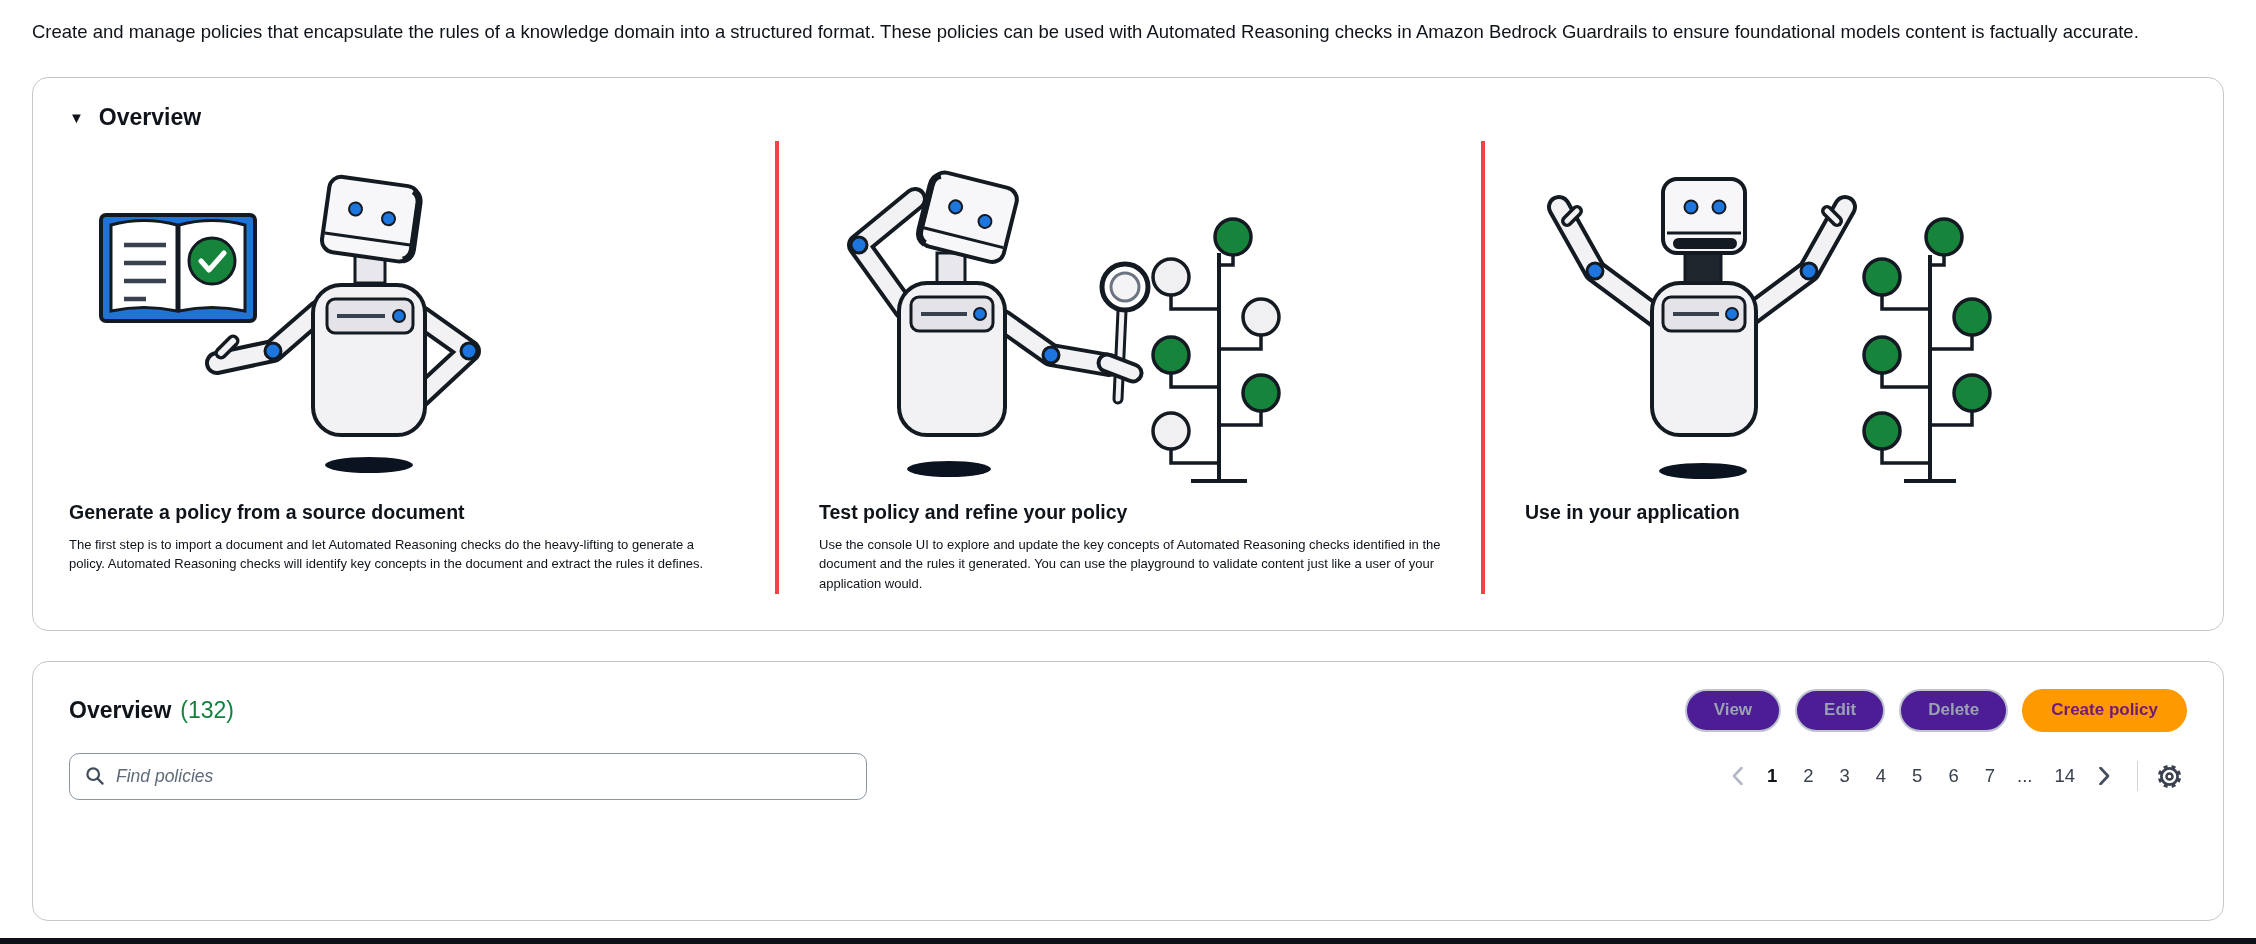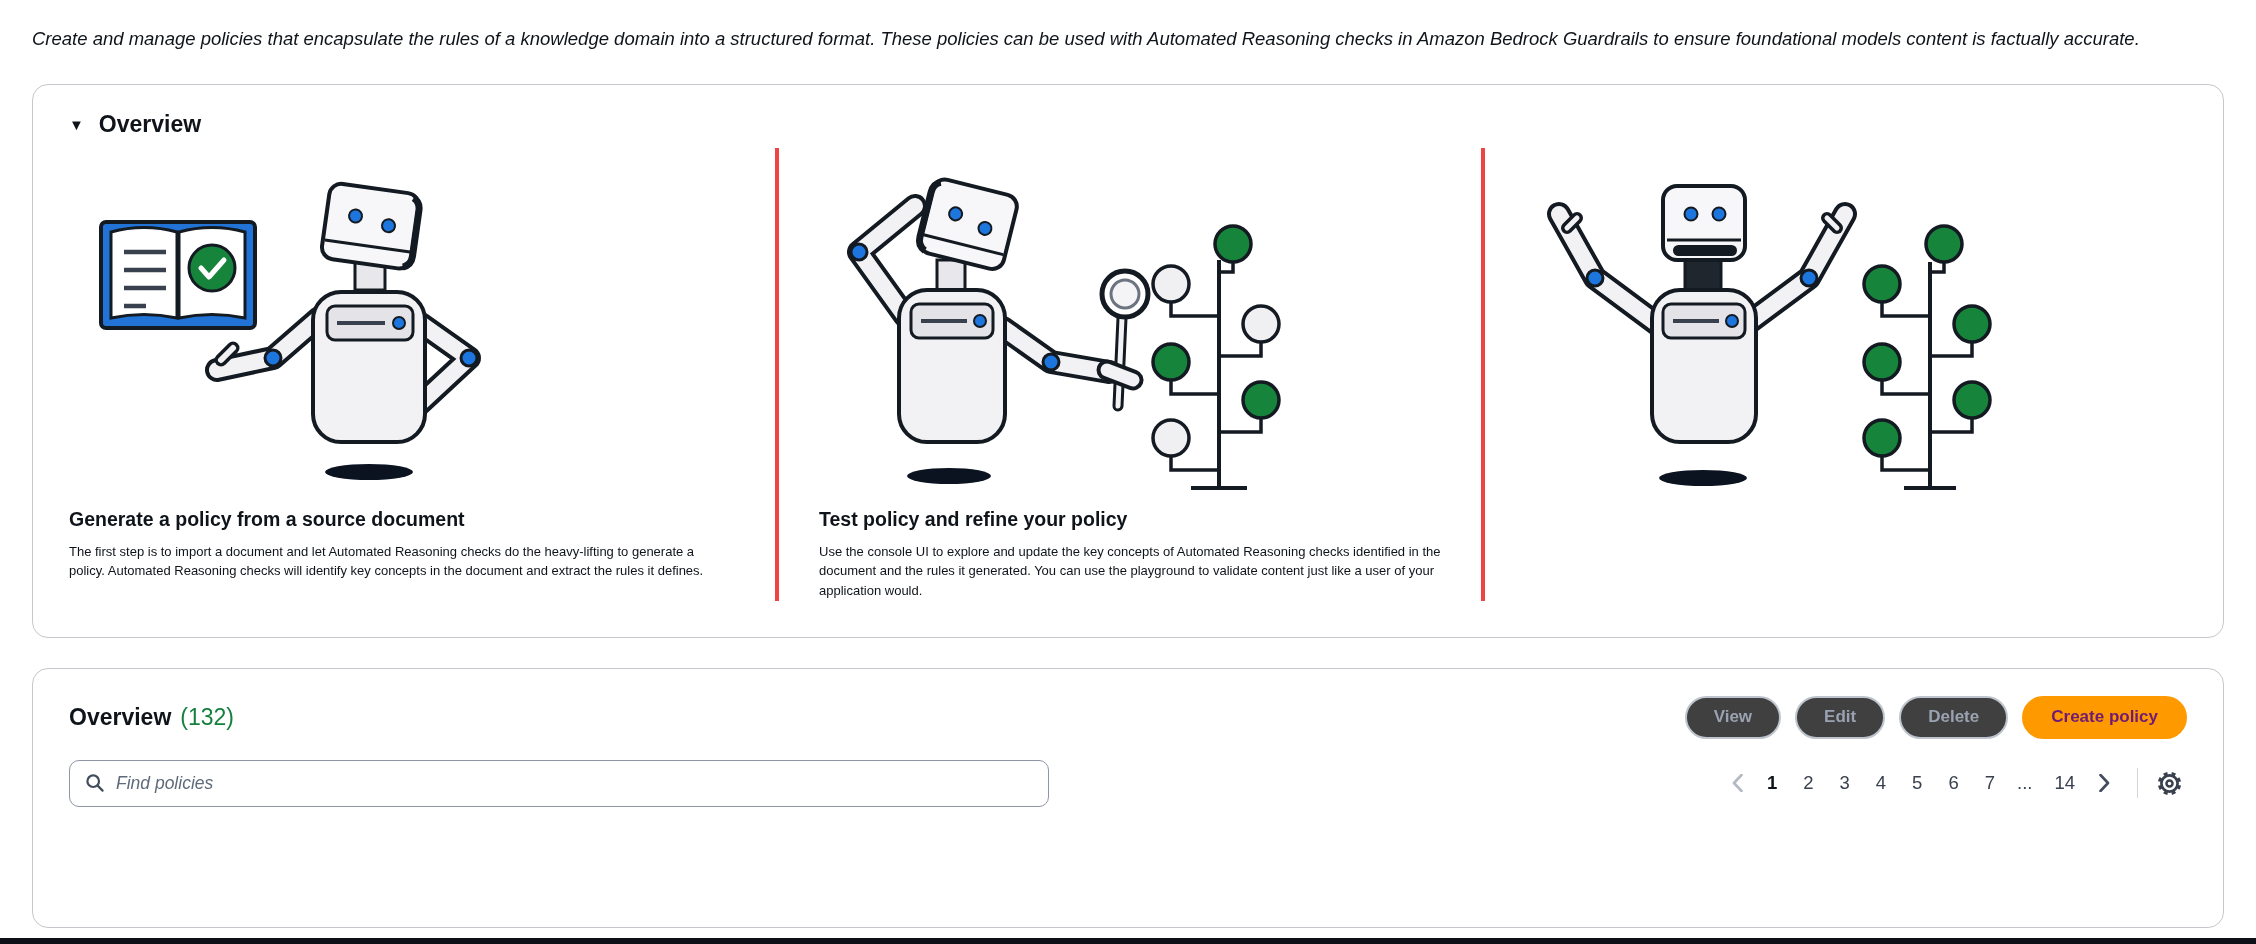--- a/index.html
+++ b/index.html
@@ -5,21 +5,21 @@
   * { box-sizing: border-box; margin: 0; padding: 0; }
   html,body { width:2256px; height:944px; overflow:hidden; }
   body {
     font-family:"Liberation Sans","DejaVu Sans",sans-serif;
     background:#ffffff; color:#0f141a; position:relative;
   }
   .page { padding:16px 32px 0 32px; }
 
   
   .page-title { font-size:29px; font-weight:700; letter-spacing:-0.3px; margin-top:4px; }
-  .page-desc { font-size:18.5px; line-height:1.55; margin-top:9px; max-width:2195px; color:#0f141a;font-style:italic; }
+  .page-desc { font-size:18.5px; line-height:1.55; margin-top:2px; max-width:2195px; color:#0f141a; }
 
   
   .panel { border:1px solid #c6c6cd; border-radius:16px; background:#fff; }
   .overview-panel { margin-top:30px; padding:26px 36px 36px 36px; }
   .overview-header { display:inline-flex; align-items:center; gap:15px; cursor:pointer; }
   .caret { font-size:15px; color:#0f141a; line-height:1; }
   .overview-title { font-size:23px; font-weight:700; }
 
   .columns { display:grid; grid-template-columns:1fr 1fr 1fr; margin-top:10px; }
   .col { padding:12px 40px 0 0; }
@@ -29,28 +29,28 @@
   .card-body { font-size:13px; line-height:1.52; margin-top:11px; max-width:645px; }
 
   
   .policies-panel { margin-top:30px; border-radius:16px; padding:27px 36px 40px 36px; height:260px; }
   .policies-header { display:flex; justify-content:space-between; align-items:center; }
   .policies-title { font-size:23px; font-weight:700; display:flex; gap:9px; align-items:baseline; }
   .policies-count { font-weight:400; color:#15803d; }
   .actions { display:flex; gap:14px; align-items:center; }
   .btn {
     font-family:inherit; font-size:17px; font-weight:700; cursor:pointer;
-    border-radius:24px; padding:10px 27px; background:#404040;
+    border-radius:24px; padding:10px 27px; background:#4c1d95;
     border:2px solid #bec4ce; color:#9aa2b1; line-height:1.1;
   }
   .btn.primary { background:#ff9900; border-color:#ff9900; color:#701a75; }
 
   .toolbar-row { display:flex; justify-content:space-between; align-items:center; margin-top:21px; }
   .search-box {
-    width:980px; height:47px; border:1.5px solid #8d96a3; border-radius:10px;
+    width:798px; height:47px; border:1.5px solid #8d96a3; border-radius:10px;
     display:flex; align-items:center; padding:0 15px; gap:11px; background:#fff;
   }
   .search-box input {
     border:none; outline:none; flex:1; font-family:inherit;
     font-size:17.5px; color:#0f141a; background:transparent;
   }
   .search-box input::placeholder { font-style:italic; color:#5f6b7a; opacity:1; }
 
   .right-tools { display:flex; align-items:center; }
   .pagination { display:flex; align-items:center; gap:4px; font-size:18.5px; color:#39414e; }
@@ -203,20 +203,21 @@
               <path d="M419 96 V106 H405 M357 136 V150 H405 M447 176 V190 H405 M357 214 V228 H405 M447 252 V266 H405 M357 290 V304 H405" fill="none" stroke="#141a22" stroke-width="3.5"></path>
               <circle cx="419" cy="78" r="18" fill="#17843b" stroke="#141a22" stroke-width="3.5"></circle>
               <circle cx="357" cy="118" r="18" fill="#17843b" stroke="#141a22" stroke-width="3.5"></circle>
               <circle cx="447" cy="158" r="18" fill="#17843b" stroke="#141a22" stroke-width="3.5"></circle>
               <circle cx="357" cy="196" r="18" fill="#17843b" stroke="#141a22" stroke-width="3.5"></circle>
               <circle cx="447" cy="234" r="18" fill="#17843b" stroke="#141a22" stroke-width="3.5"></circle>
               <circle cx="357" cy="272" r="18" fill="#17843b" stroke="#141a22" stroke-width="3.5"></circle>
             </g>
           </svg>
         </div>
+        <h3 class="card-heading">Use in your application</h3>
       </div>
 
     </div>
   </section>
 
   <section class="panel policies-panel">
     <div class="policies-header">
       <div class="policies-title">
         <span>Overview</span>
         <span class="policies-count">(132)</span>

